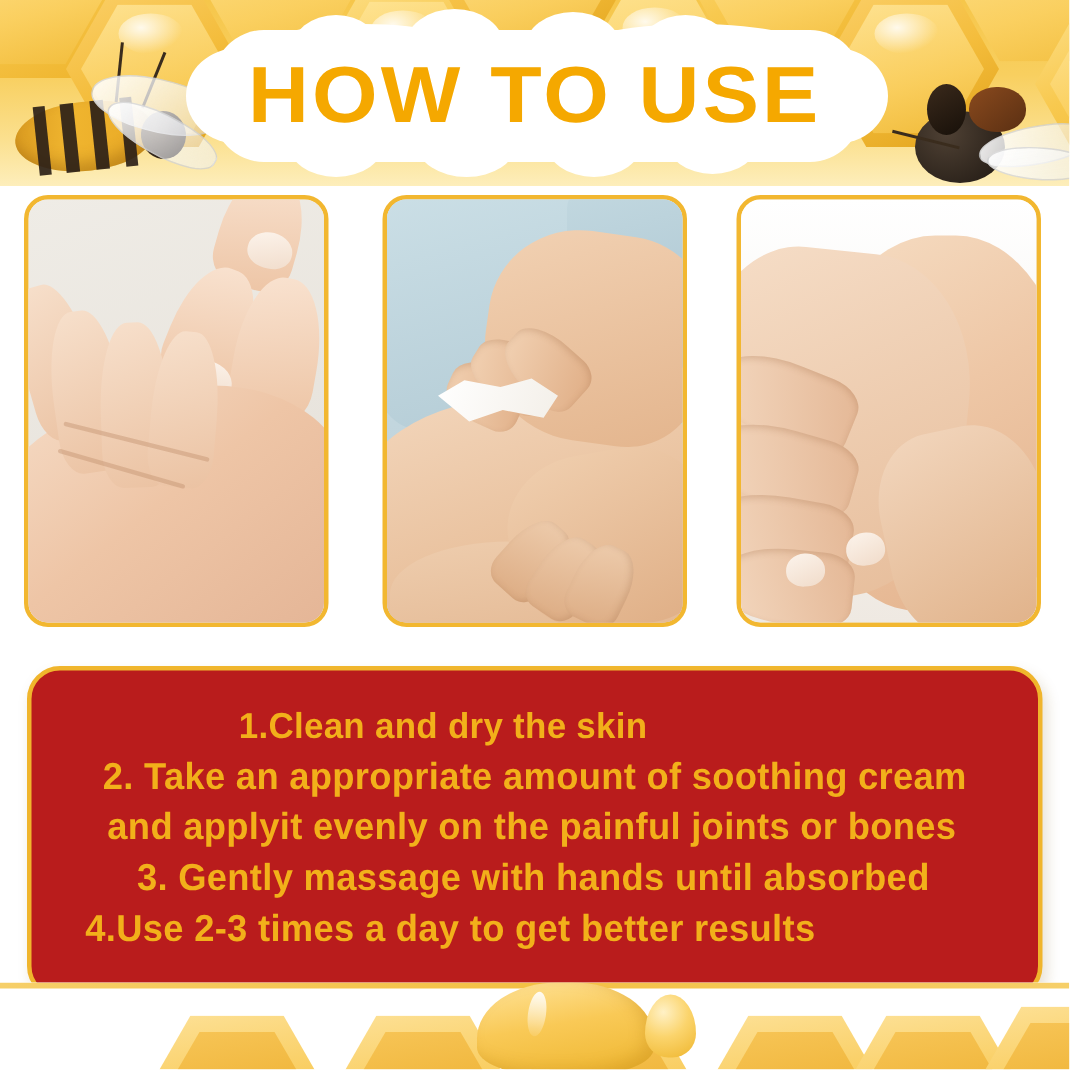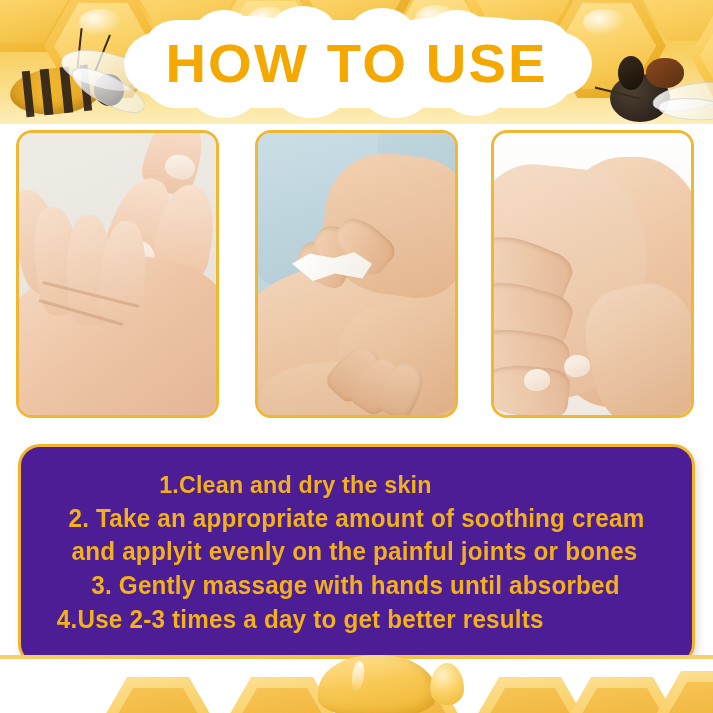--- a/index.html
+++ b/index.html
@@ -193,21 +193,21 @@
   .hand3b{
     position:absolute;left:96px;top:152px;width:110px;height:140px;
     border-radius:36% 40% 42% 38%;
     background:linear-gradient(160deg,#f2d6bd,#e0b188);
     transform:rotate(-12deg);
   }
 
   
   .steps-box{
     position:absolute;left:18px;top:444px;width:677px;height:222px;
-    background:#4c1d95;border:3px solid #F0B52C;border-radius:22px;
+    background:#b91c1c;border:3px solid #F0B52C;border-radius:22px;
     box-sizing:border-box;
     box-shadow:3px 5px 9px rgba(120,90,20,.18);
     display:flex;flex-direction:column;justify-content:center;
     padding:4px 14px 10px 14px;
   }
   .step{
     text-align:center;
     color:#F2B01A;
     font-family:"Liberation Sans", sans-serif;
     font-weight:bold;

